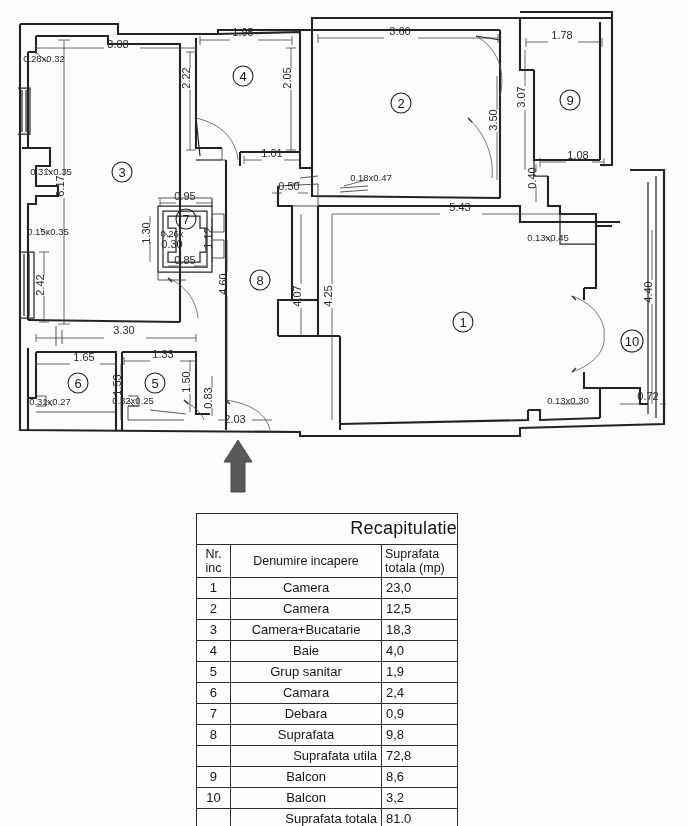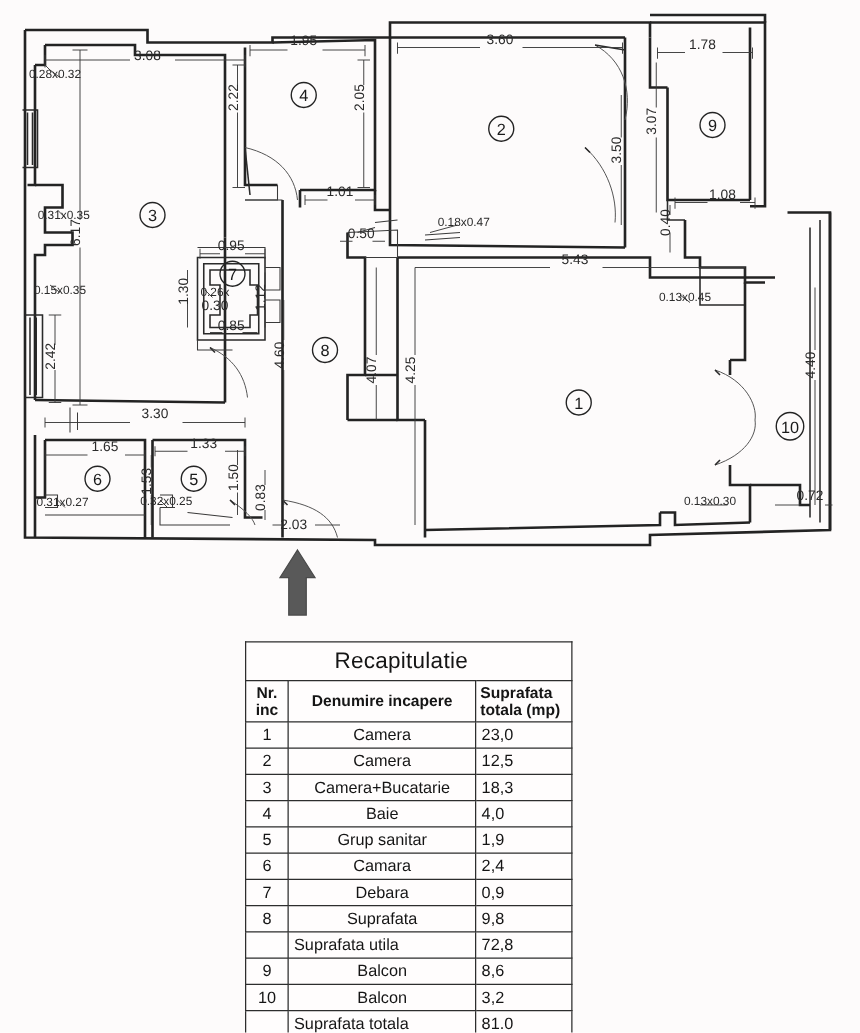--- a/index.html
+++ b/index.html
@@ -49,43 +49,44 @@
     font-family:"Liberation Sans", sans-serif;
   }
   #recap-table, #recap-table th, #recap-table td{
     border:1px solid #2d2d2d;
   }
   #recap-table caption{
     caption-side:top;
     border:1px solid #2d2d2d;
     border-bottom:none;
     font-size:18px;
-    padding:4px 12px 5px 0;
+    padding:4px 0 5px 0;
     letter-spacing:.2px;
     color:#151515;
     background:#fffdfd;
+    text-align:right;
   }
   #recap-table th{
-    font-weight:bold;
+    font-weight:normal;
     font-size:12.5px;
     padding:2px 3px;
     line-height:1.12;
     color:#151515;
   }
   #recap-table td{
     font-size:13px;
     padding:1px 4px;
     line-height:1.18;
     color:#151515;
     height:18px;
   }
   .col-nr{width:30px;text-align:center;}
   .col-name{width:158px;text-align:center;}
   .col-area{width:74px;text-align:left;}
-  .name-total{text-align:left;margin-top:40px;}
+  .name-total{text-align:right;margin-top:40px;}
 </style>
 </head>
 <body>
 
 <div id="floorplan-wrap">
   <svg id="floorplan-svg" width="688" height="500" viewBox="0 0 688 500">
 
     <g>
 
       <path class="wall" d="M20 24 L20 430 L300 432 L300 436 L520 436 L520 428 L664 424 L664 170 L630 170"></path>

